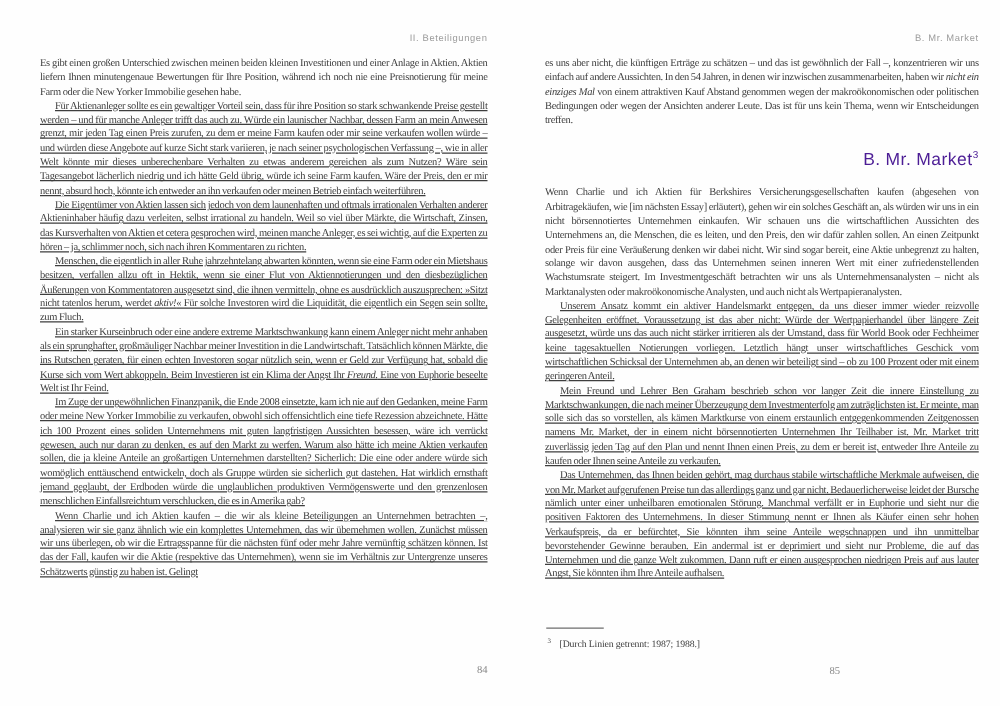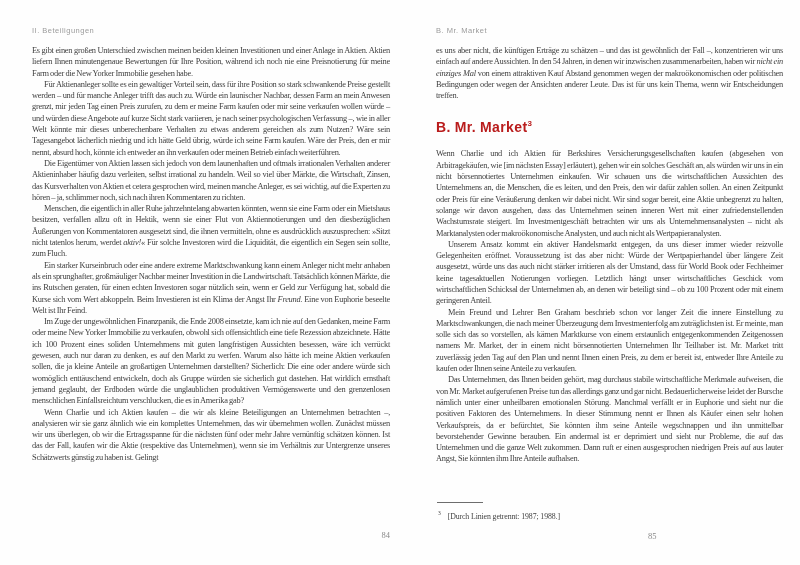--- a/index.html
+++ b/index.html
@@ -25,51 +25,51 @@
   .page-left  { left: 0;   width: 400px; }
   .page-right { left: 400px; width: 400px; }
 
   .running-head {
     position: absolute;
     top: 26px;
     font-family: "Liberation Sans", "DejaVu Sans", sans-serif;
     font-size: 7.5px;
     letter-spacing: 0.5px;
     color: #9b9b9b;
-    text-align: left;
+    text-align: right;
   }
   .page-left  .running-head { left: 32px; width: 358px; }
   .page-right .running-head { left: 36px; width: 347px; }
 
   .body-text {
     position: absolute;
     top: 45px;
     color: #3e3e3e;
     font-size: 8.4px;
     line-height: 11.3px;
     letter-spacing: -0.25px;
     word-spacing: -0.4px;
     text-align: justify;
     hyphens: auto;
     -webkit-hyphens: auto;
   }
   .page-left  .body-text { left: 32px; width: 358px; }
   .page-right .body-text { left: 36px; width: 347px; }
 
   .para { margin: 0; }
-  .para.indent { text-indent: 12px; }
+  .para.indent { text-indent: 12px; text-decoration: underline; }
   .para em { font-style: italic; }
 
   .section-heading {
     font-family: "Liberation Sans", "DejaVu Sans", sans-serif;
-    font-weight: 700;
+    font-weight: 400;
     font-size: 14px;
-    color: #b91c1c;
+    color: #4c1d95;
     letter-spacing: 0.4px;
-    text-align: left;
+    text-align: right;
     margin: 17px 0 15px 0;
   }
   .section-heading sup {
     font-size: 8px;
     vertical-align: super;
   }
 
   .footnote-block {
     position: absolute;
     left: 36px;
@@ -97,21 +97,21 @@
     margin-left: 2px;
   }
 
   .folio {
     position: absolute;
     font-size: 8.5px;
     color: #8a8a8a;
     background: #fefefe;
   }
   .folio-left  { left: 32px; width: 358px; top: 530px; text-align: right; }
-  .folio-right { left: 248px; width: 24px; top: 531px; text-align: left; }
+  .folio-right { left: 248px; width: 24px; top: 531px; text-align: right; }
 </style>
 </head>
 <body>
 
 <div class="spread">
 
   <div class="page page-left">
     <div class="running-head">II. Beteiligungen</div>
     <div class="body-text">
         <p class="para">Es gibt einen großen Unterschied zwischen meinen beiden kleinen Investitionen und einer Anlage in Aktien. Aktien liefern Ihnen minutengenaue Bewertungen für Ihre Position, während ich noch nie eine Preisnotierung für meine Farm oder die New Yorker Immobilie gesehen habe.</p>

